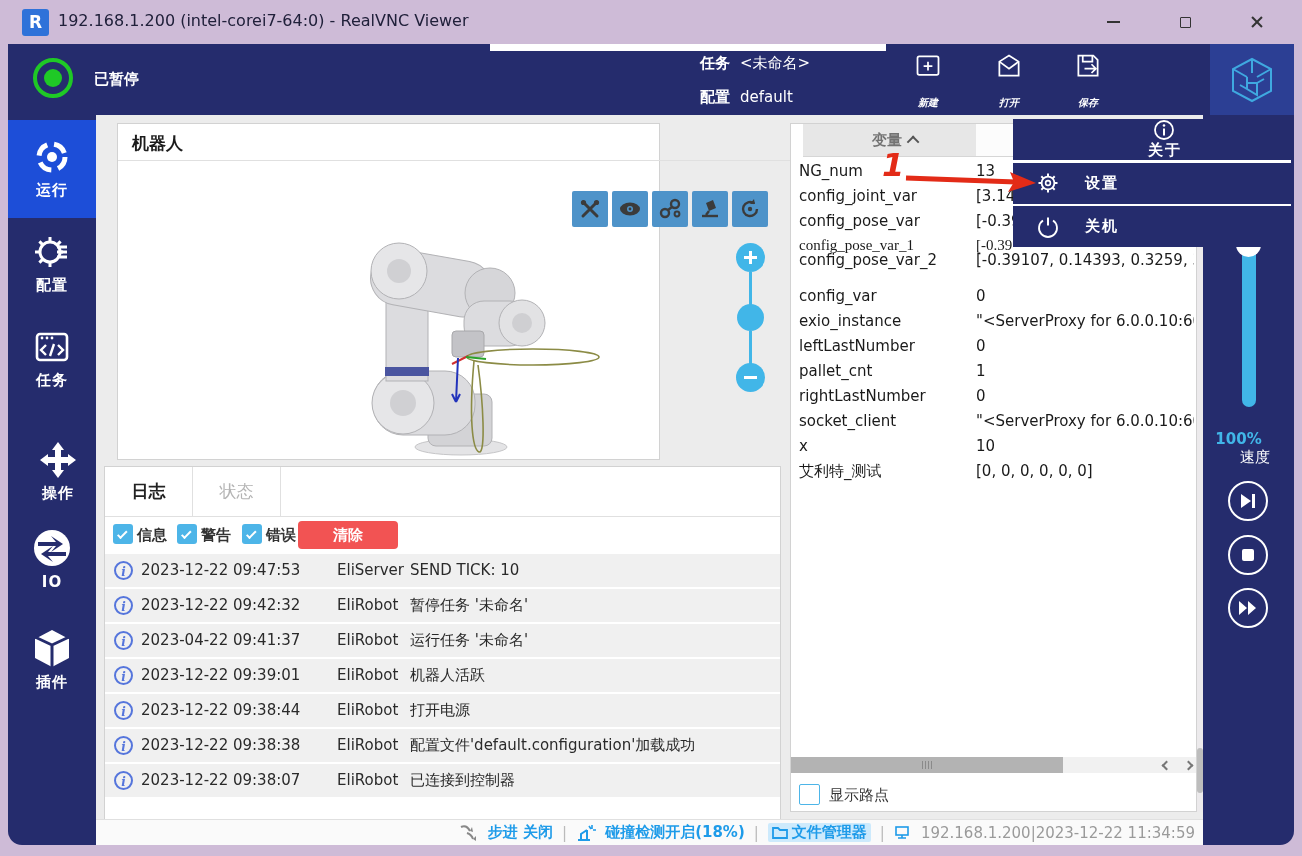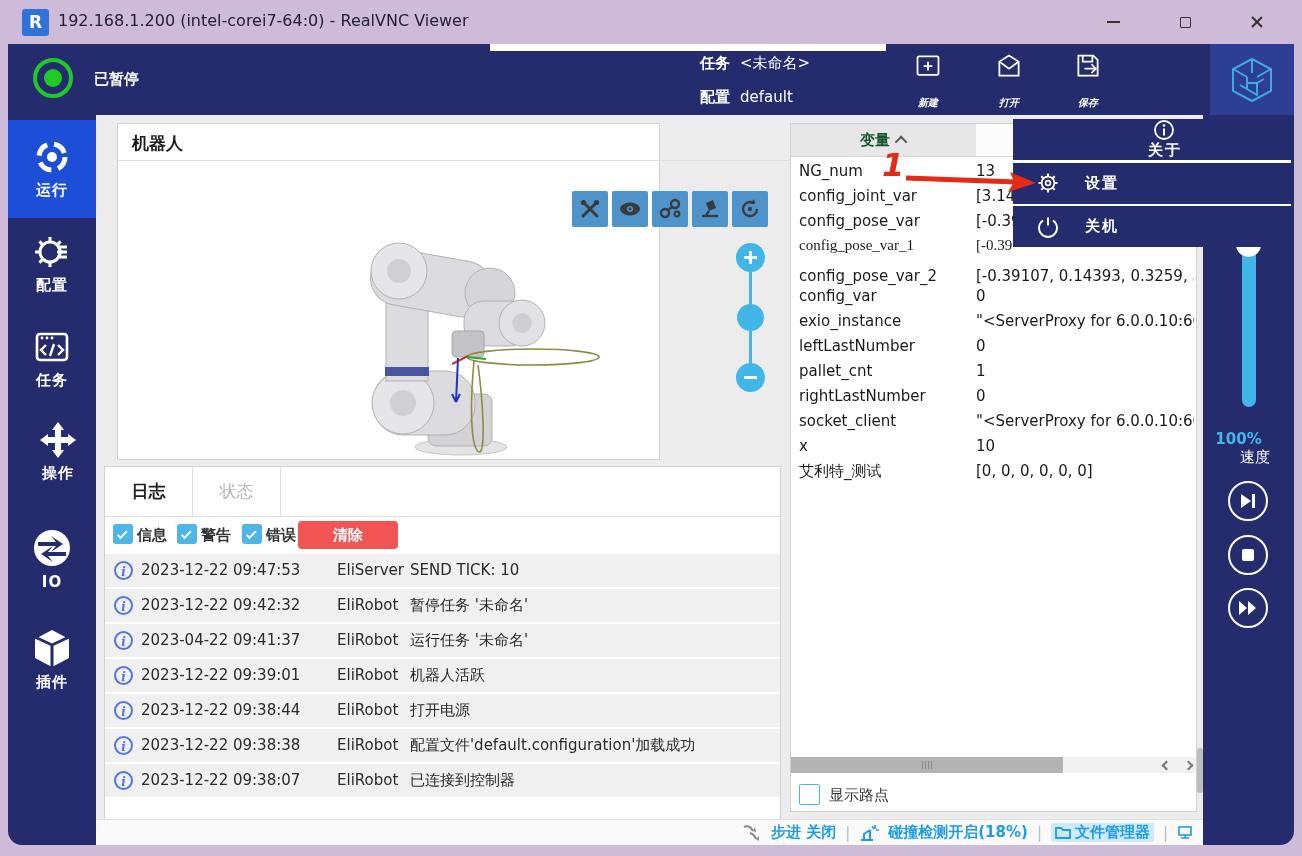--- a/index.html
+++ b/index.html
@@ -44,22 +44,22 @@
 
   
   .robot-panel { left:104px; top:123px; width:543px; height:337px; background:#fff; border:1px solid #d2d2d2;margin-left:13px; }
   .robot-title { left:14px; top:8px; font-size:17px; font-weight:bold; color:#1c1c1c; }
   .robot-hr { left:0; top:36px; width:675px; height:1px; background:#e0e0e0; }
   .tool-btn { top:67px; width:36px; height:36px; background:#4e93c9; border-radius:2px; display:flex; align-items:center; justify-content:center; }
   .zoomctl { color:#fff; background:#41b6e8; border-radius:50%; display:flex; align-items:center; justify-content:center; }
 
   
   .var-panel { left:790px; top:123px; width:407px; height:689px; background:#fff; border:1px solid #d2d2d2; }
-  .var-head { left:0; top:0; width:185px; height:33px; background:#e7e7e7; border-bottom:1px solid #d6d6d6;
-              display:flex; align-items:center; justify-content:center; gap:8px; font-size:15px; font-weight:bold; color:#14532d; }
+  .var-head { left:12px; top:0; width:185px; height:33px; background:#e7e7e7; border-bottom:1px solid #d6d6d6;
+              display:flex; align-items:center; justify-content:center; gap:8px; font-size:15px; font-weight:bold; color:#737373; }
   .var-head-rest { left:185px; top:0; width:220px; height:33px; background:#fcfcfc; border-bottom:1px solid #d6d6d6; }
   .caret-up { width:9px; height:9px; border-left:2px solid #555; border-top:2px solid #555; transform:rotate(45deg) translateY(2px); }
   .var-row { left:0; width:405px; height:25px; }
   .var-name { position:absolute; left:8px; top:3px; font-size:15px; color:#1a1a1a; white-space:nowrap; }
   .var-value { position:absolute; left:185px; top:3px; font-size:15px; color:#1a1a1a; white-space:nowrap; overflow:hidden; width:218px; }
   .hscroll-track { left:0px; top:633px; width:405px; height:16px; background:#f1f1f1; }
   .hscroll-thumb { left:0; top:0; width:272px; height:16px; background:#b3b3b3; display:flex; align-items:center; justify-content:center; gap:2px; }
   .grip { width:1px; height:8px; background:#8a8a8a; }
   .scroll-arrows { left:368px; top:633px; width:37px; height:16px; display:flex; align-items:center; justify-content:space-between; padding:0 4px; }
   .chev { width:7px; height:7px; border-left:2px solid #777; border-bottom:2px solid #777; }
@@ -196,21 +196,21 @@
     <div class="abs side-item" style="top:213px;">
       <svg width="38" height="38" viewBox="0 0 38 38">
         <rect x="4" y="6" width="30" height="26" rx="3" fill="none" stroke="#fff" stroke-width="2.6"></rect>
         <circle cx="9" cy="10" r="1.4" fill="#fff"></circle>
           <circle cx="14" cy="10" r="1.4" fill="#fff"></circle>
           <circle cx="19" cy="10" r="1.4" fill="#fff"></circle>
         <path d="M13 17 l-5 5 l5 5 M25 17 l5 5 l-5 5 M21 16 l-4 12" fill="none" stroke="#fff" stroke-width="2.4"></path>
       </svg>
       <div class="lbl">任务</div>
     </div>
-    <div class="abs side-item" style="top:306px;padding-left:12px;">
+    <div class="abs side-item" style="top:326px;padding-left:12px;">
       <svg width="38" height="38" viewBox="0 0 38 38">
         <g fill="#fff">
           <path d="M19 1 l6 8 h-12 Z M19 37 l6 -8 h-12 Z M1 19 l8 -6 v12 Z M37 19 l-8 -6 v12 Z"></path>
           <rect x="16" y="9" width="6" height="20"></rect>
           <rect x="9" y="16" width="20" height="6"></rect>
         </g>
       </svg>
       <div class="lbl">操作</div>
     </div>
     <div class="abs side-item" style="top:413px;">
@@ -394,21 +394,21 @@
         <span class="var-value">[3.146</span>
       </div>
     <div class="abs var-row" style="top:85px;">
         <span class="var-name">config_pose_var</span>
         <span class="var-value">[-0.39</span>
       </div>
     <div class="abs var-row" style="top:110px;font-family:Liberation Serif, serif;">
         <span class="var-name">config_pose_var_1</span>
         <span class="var-value">[-0.39</span>
       </div>
-    <div class="abs var-row" style="top:140px;">
+    <div class="abs var-row" style="top:124px;">
         <span class="var-name">config_pose_var_2</span>
         <span class="var-value">[-0.39107, 0.14393, 0.3259, 3.1325</span>
       </div>
     <div class="abs var-row" style="top:160px;">
         <span class="var-name">config_var</span>
         <span class="var-value">0</span>
       </div>
     <div class="abs var-row" style="top:185px;">
         <span class="var-name">exio_instance</span>
         <span class="var-value">"&lt;ServerProxy for 6.0.0.10:60000,</span>
@@ -500,20 +500,21 @@
       <svg width="16" height="15" viewBox="0 0 16 15">
         <path d="M1 3 h5 l2 2 h7 v8 h-14 Z" fill="none" stroke="#1e9be9" stroke-width="1.8"></path>
       </svg>
       <span class="sb-blue">文件管理器</span>
     </span>
     <span class="sb-div">|</span>
     <svg width="18" height="16" viewBox="0 0 18 16">
       <rect x="2" y="2" width="12" height="8" fill="none" stroke="#1e9be9" stroke-width="1.6"></rect>
       <path d="M8 10 v3 M4 13 h8" stroke="#1e9be9" stroke-width="1.6"></path>
     </svg>
+    <span class="sb-gray">192.168.1.200|2023-12-22 11:34:59</span>
   </div>
 
   <div class="abs menu">
     <div class="abs menu-item" style="top:0;flex-direction:column;">
       <svg class="ic" viewBox="0 0 22 22">
         <circle cx="11" cy="11" r="9" fill="none" stroke="#fff" stroke-width="1.8"></circle>
         <circle cx="11" cy="6.5" r="1.3" fill="#fff"></circle>
           <rect x="10" y="9.5" width="2" height="7" fill="#fff"></rect>
       </svg>
       <span class="lbl">关于</span>

